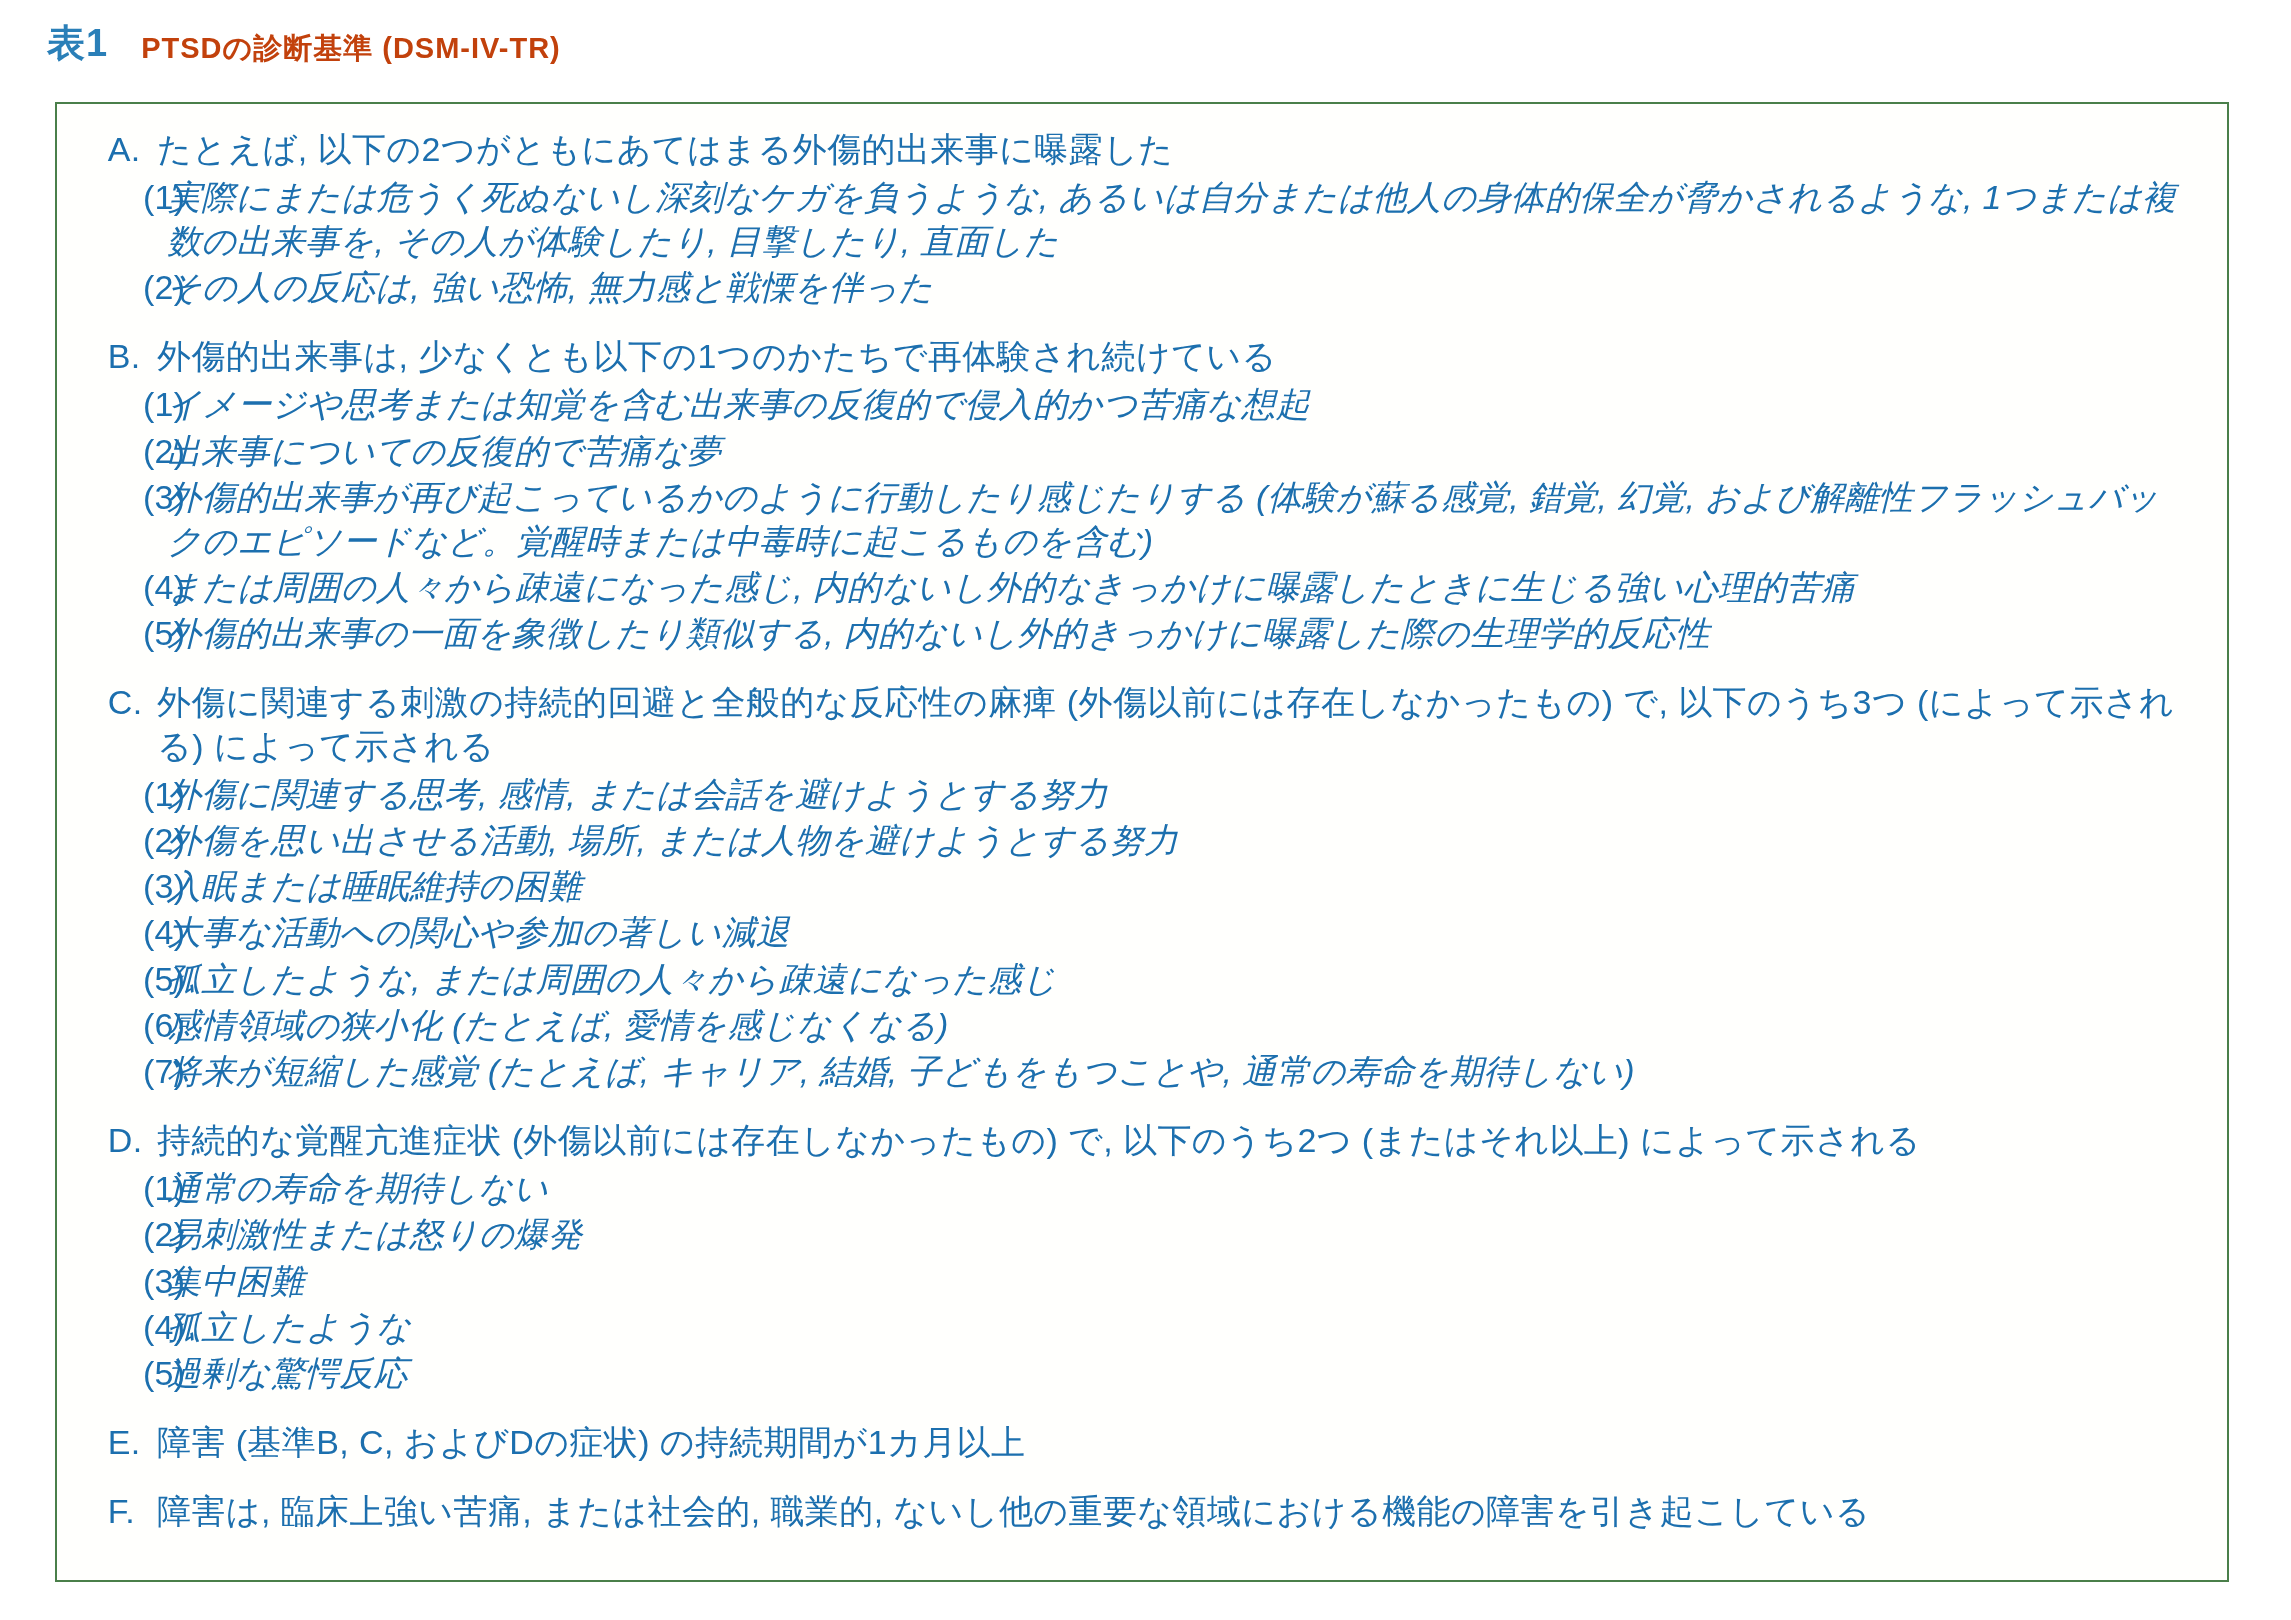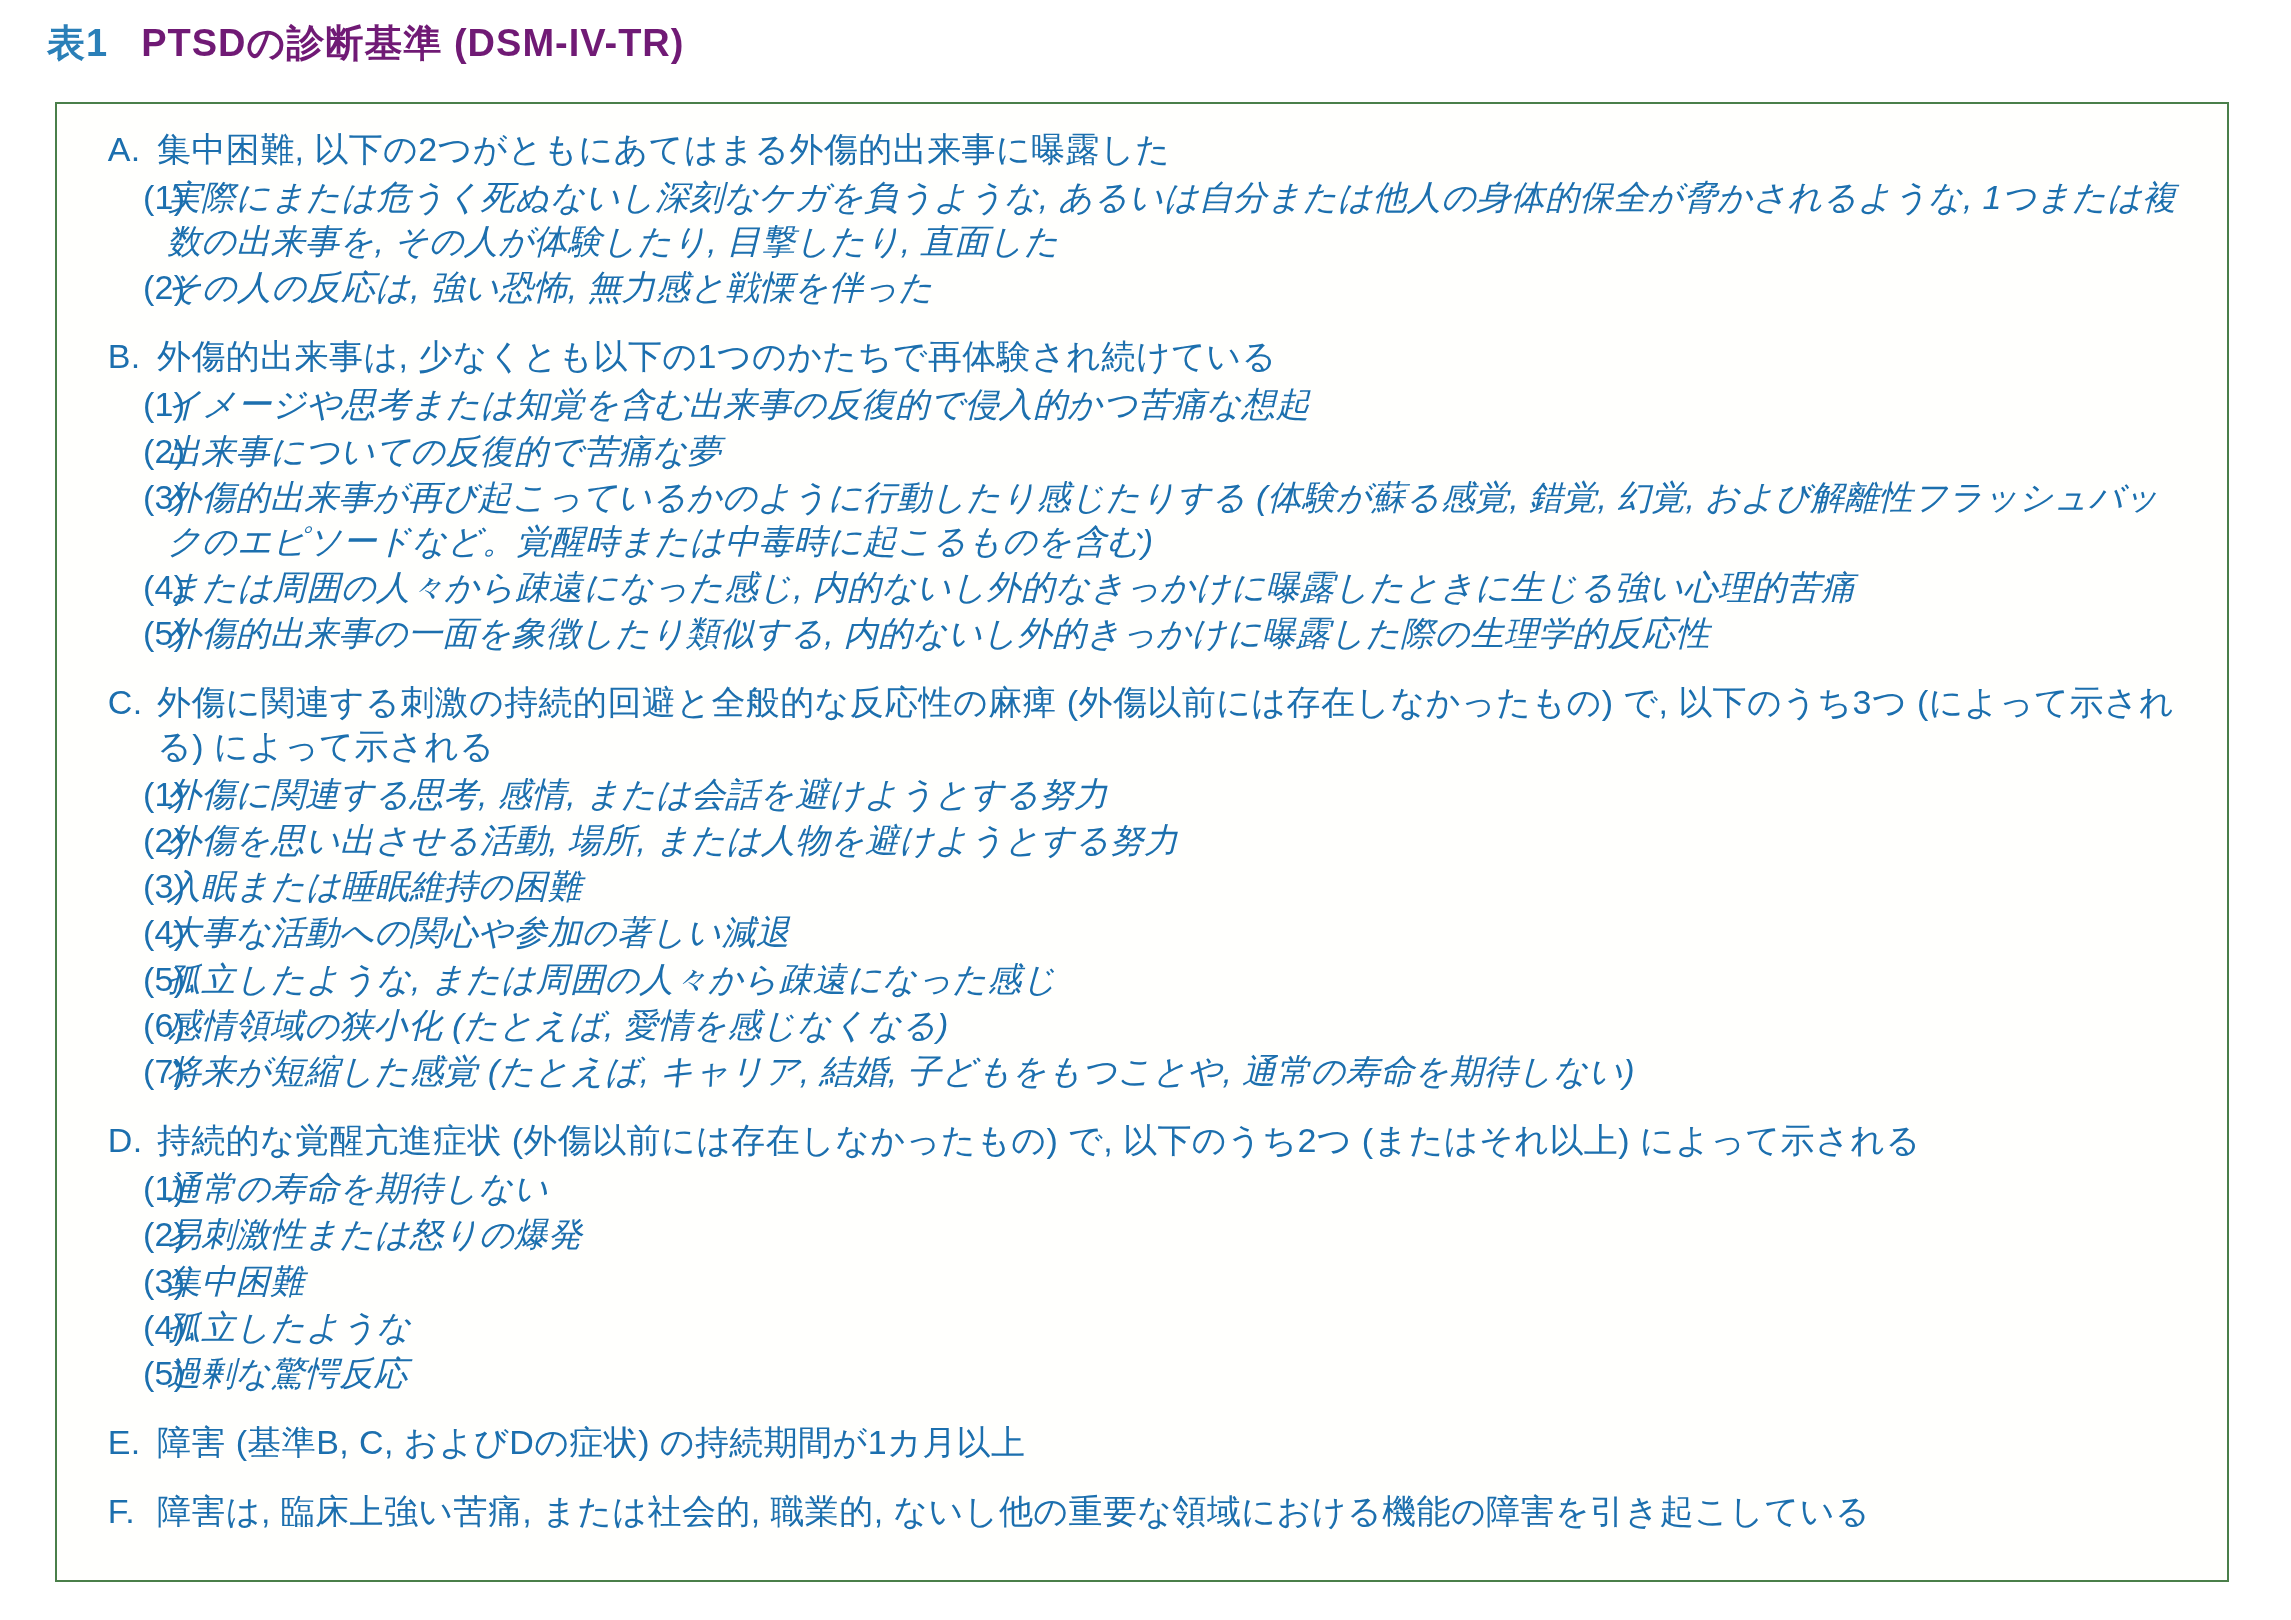--- a/index.html
+++ b/index.html
@@ -31,23 +31,23 @@
     box-sizing: border-box;
   }
   .caption-label {
     font-size: 38px;
     font-weight: bold;
     color: #2a7fb8;
     letter-spacing: 1px;
     white-space: nowrap;
   }
   .caption-title {
-    font-size: 38px;
+    font-size: 29px;
     font-weight: bold;
-    color: #701a75;
+    color: #c2410c;
     letter-spacing: 1px;
     white-space: nowrap;
   }
   
   .box {
     position: absolute;
     left: 55px;
     top: 102px;
     width: 2174px;
     height: 1480px;
@@ -112,21 +112,21 @@
   <div class="caption">
     <span class="caption-label">表1</span>
     <span class="caption-title">PTSDの診断基準 (DSM-IV-TR)</span>
   </div>
 
   <div class="box">
 
     <div class="crit">
       <div class="crit-head">
         <span class="crit-letter">A.</span>
-        <span class="crit-text">集中困難, 以下の2つがともにあてはまる外傷的出来事に曝露した</span>
+        <span class="crit-text">たとえば, 以下の2つがともにあてはまる外傷的出来事に曝露した</span>
       </div>
       <div class="items">
         <div class="item">
           <span class="item-num">(1)</span>
           <span class="item-text">実際にまたは危うく死ぬないし深刻なケガを負うような, あるいは自分または他人の身体的保全が脅かされるような, 1つまたは複数の出来事を, その人が体験したり, 目撃したり, 直面した</span>
         </div>
         <div class="item">
           <span class="item-num">(2)</span>
           <span class="item-text">その人の反応は, 強い恐怖, 無力感と戦慄を伴った</span>
         </div>

